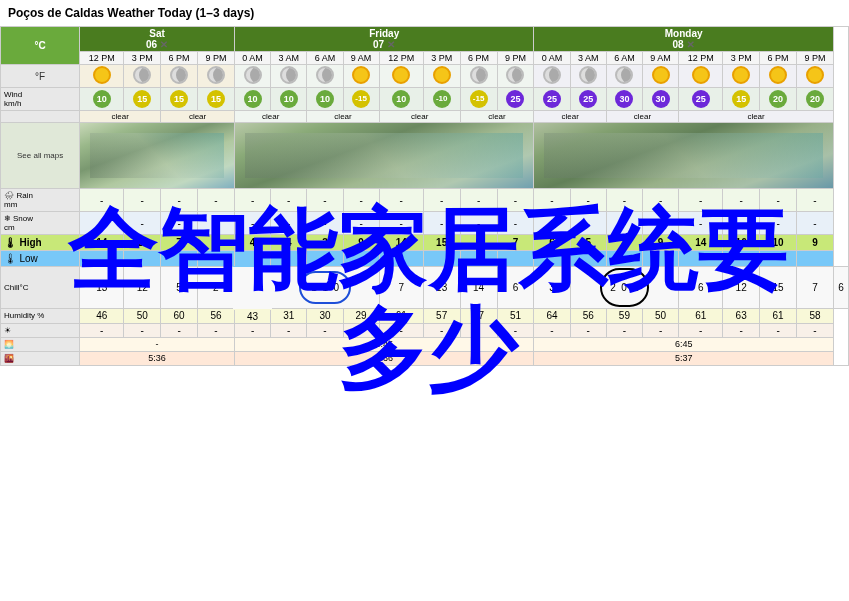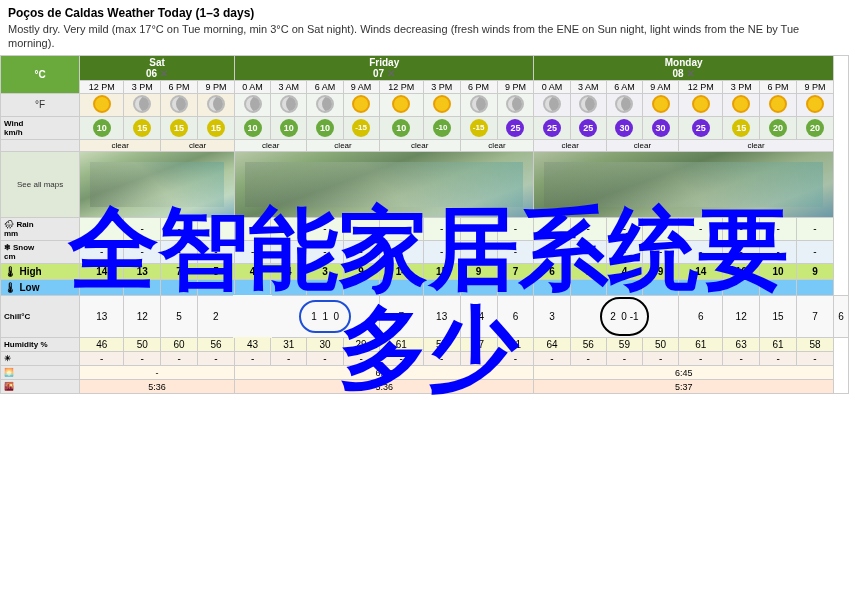--- a/index.html
+++ b/index.html
@@ -53,21 +53,21 @@
     .map-placeholder::after { content: ''; position: absolute; top: 10px; left: 10px; right: 10px; bottom: 10px; background: linear-gradient(45deg, rgba(100,120,100,0.4) 0%, rgba(180,200,180,0.3) 50%, rgba(80,160,160,0.4) 100%); }
 
     .rain-row td { background: #f0f8e8; }
     .snow-row td { background: #e8f0f8; }
     .high-row td { background: #c8e878; font-weight: bold; }
     .low-row td { background: #78c8f8; }
     .chill-row td { background: #f8f8f8; }
     .humid-row td { background: #f8f8d8; }
     .uv-row td { background: #f8f0e8; }
 
-    .row-label { background: #e8e8e8 !important; font-weight: bold; text-align: left !important; padding: 2px 3px !important; font-size: 9px; }
+    .row-label { background: #e8e8e8 !important; font-weight: normal; text-align: left !important; padding: 2px 3px !important; font-size: 9px; }
 
     .see-all { background: #e0e8d8; font-size: 9px; color: #333; vertical-align: middle; }
 
     .sunrise-row td { background: #fff8e8; font-size: 9px; }
     .sunset-row td { background: #ffe8d8; font-size: 9px; }
 
     .overlay-text {
       position: fixed;
       top: 200px;
       left: 0;
@@ -87,21 +87,20 @@
     .mon-col { background: #f0f0f5; }
 
     .expand-icon { color: #666; font-size: 10px; cursor: pointer; }
   </style>
 </head>
 <body>
 
 <div>
   <div class="header">
     <div class="title">Poços de Caldas Weather Today (1–3 days)</div>
-    <div class="desc">Mostly dry. Very mild (max 17°C on Tue morning, min 3°C on Sat night). Winds decreasing (fresh winds from the ENE on Sun night, light winds from the NE by Tue morning).</div>
   </div>
 </div>
 
 <table class="weather-table">
 
   <tbody>
       <tr>
     <td class="unit-cell" rowspan="2">°C</td>
     <td colspan="4" class="day-header">
       <span>Sat</span><br>

